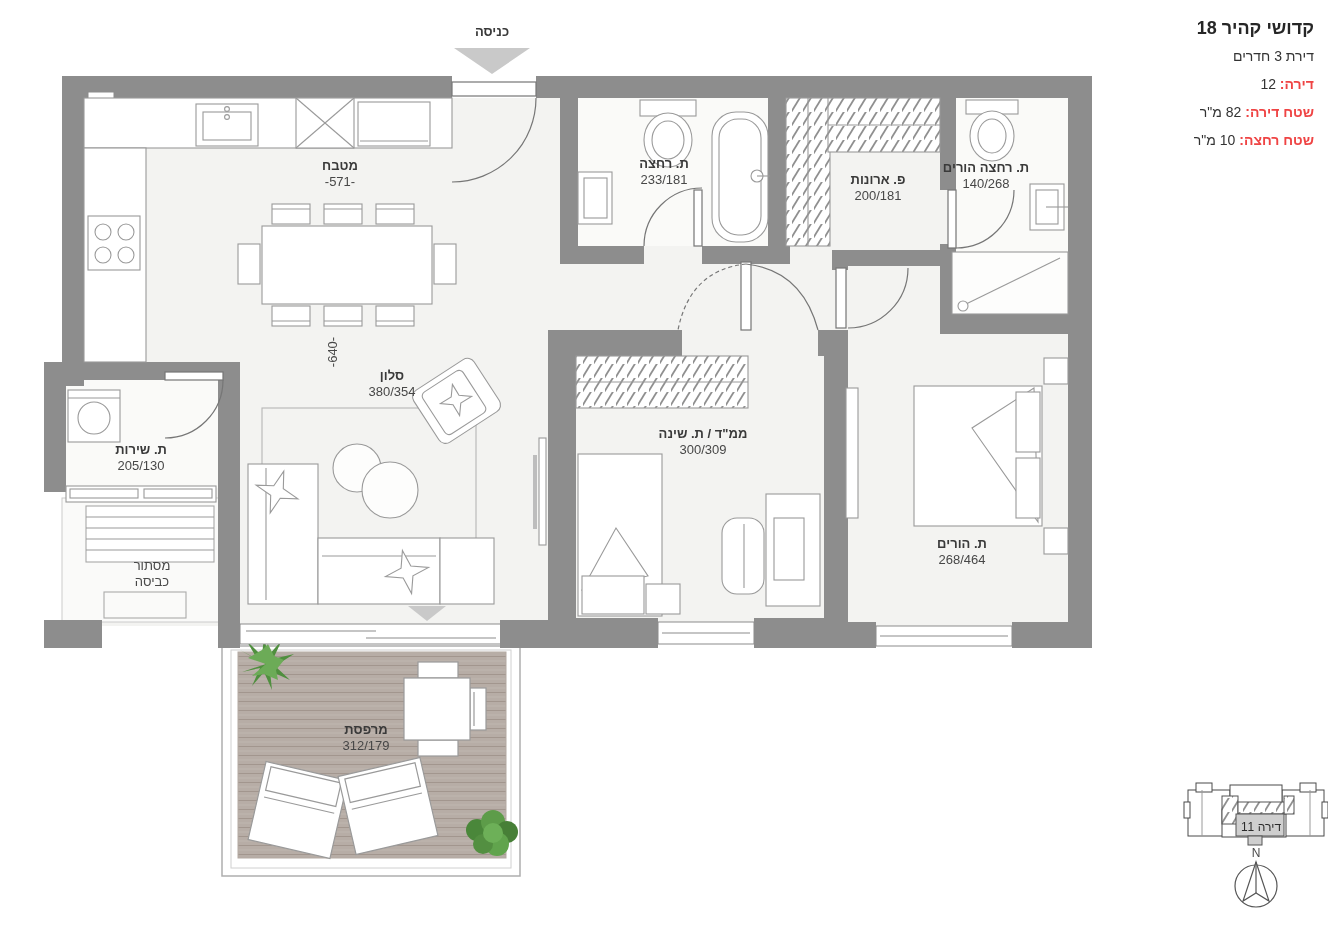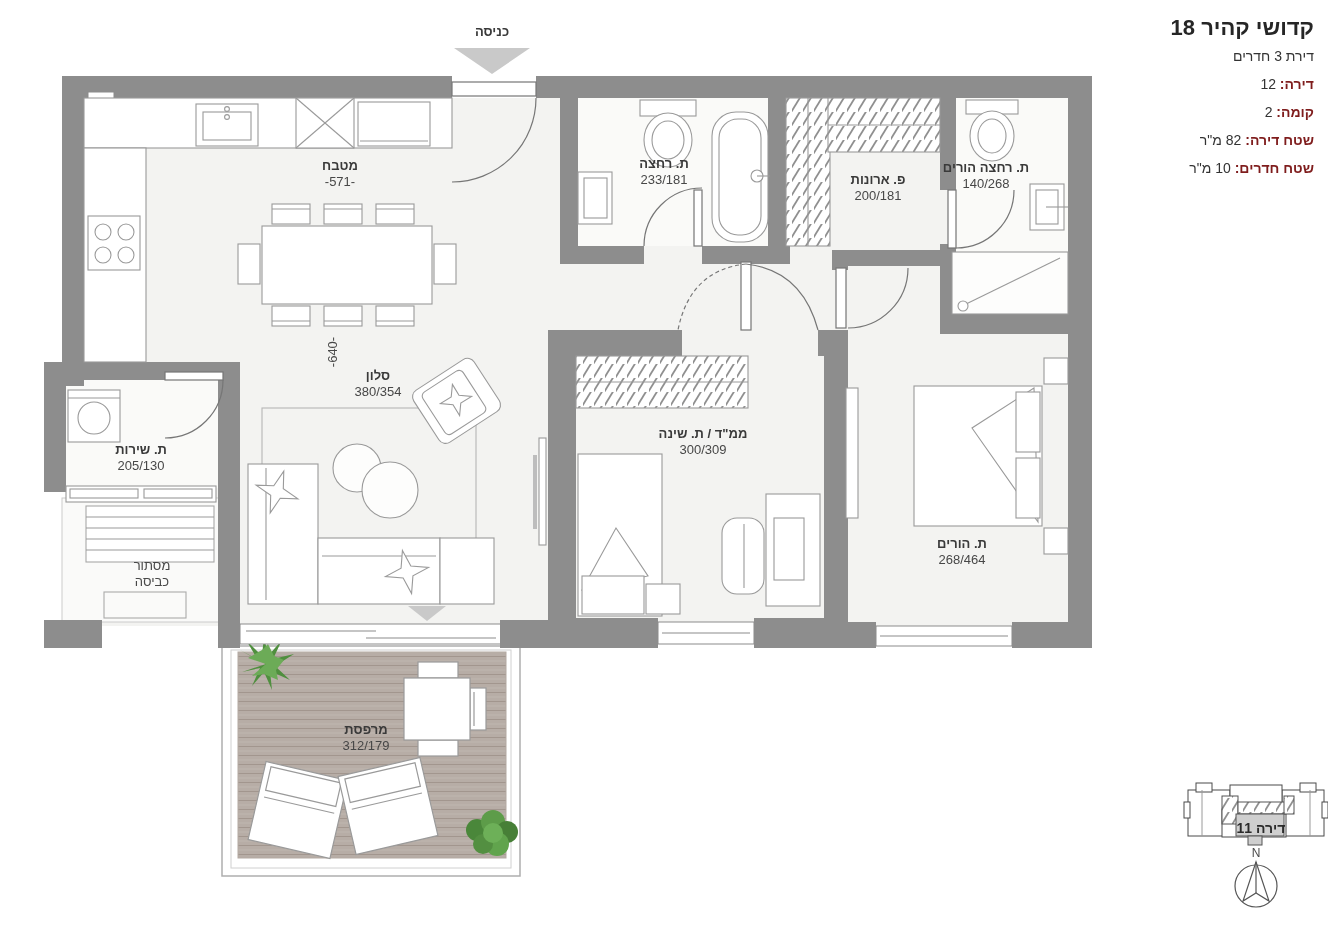--- a/index.html
+++ b/index.html
@@ -7,23 +7,23 @@
          font-family:"Liberation Sans", sans-serif;}
   svg{position:absolute;left:0;top:0;}
   .lbl{position:absolute;transform:translate(-50%,0);text-align:center;direction:rtl;
        color:#3a3a3a;font-size:13px;font-weight:bold;line-height:16px;white-space:nowrap;}
   .lbl .rd{font-weight:normal;color:#474747;}
   .lbl.light{font-weight:normal;}
   .rot{transform:translate(-50%,-50%) rotate(-90deg);}
   .header{position:absolute;top:14px;right:14px;width:260px;direction:rtl;text-align:right;
           color:#2e2e2e;}
   .h-line{font-size:14px;line-height:28px;font-weight:normal;color:#333333;}
-  .h-title{font-size:22px;font-weight:bold;color:#262626;}
-  .h-line .b{font-weight:bold;color:#7f1d1d;}
-  .keyplan-lbl{position:absolute;transform:translate(-50%,0);font-size:14px;font-weight:bold;
+  .h-title{font-size:18px;font-weight:bold;color:#262626;}
+  .h-line .b{font-weight:bold;color:#ef4444;}
+  .keyplan-lbl{position:absolute;transform:translate(-50%,0);font-size:12px;font-weight:normal;
                color:#2b2b2b;direction:rtl;white-space:nowrap;}
   .north-lbl{position:absolute;transform:translate(-50%,0);font-size:12px;color:#4a4a4a;}
 </style>
 </head>
 <body>
 
 <div class="stage">
 
 <svg width="1328" height="935" viewBox="0 0 1328 935">
   <defs>
@@ -307,35 +307,34 @@
     <circle cx="1256" cy="886" r="21"></circle>
     <polygon points="1256,862 1243,901 1256,893 1269,901" fill="#ffffff"></polygon>
     <line x1="1256" y1="862" x2="1256" y2="893"></line>
   </g>
 </svg>
 
 <div class="header">
   <div class="h-line h-title">קדושי קהיר 18</div>
   <div class="h-line">דירת 3 חדרים</div>
   <div class="h-line"><span class="b">דירה:</span> <span>12</span></div>
-  <div class="h-line"><span class="b">קומה:</span> <span>2</span></div>
   <div class="h-line"><span class="b">שטח דירה:</span> <span>82 מ"ר</span></div>
-  <div class="h-line"><span class="b">שטח חדרים:</span> <span>10 מ"ר</span></div>
+  <div class="h-line"><span class="b">שטח רחצה:</span> <span>10 מ"ר</span></div>
 </div>
 
 <div class="lbl" style="left:492px;top:24px;">כניסה</div>
 
 <div class="lbl" style="left:340px;top:158px;">
   <div class="rn">מטבח</div>
       <div class="rd">-571-</div>
 </div>
 <div class="lbl rot" style="left:333px;top:352px;">
   <div class="rd">-640-</div>
 </div>
-<div class="lbl" style="left:378px;top:368px;">
+<div class="lbl" style="left:392px;top:368px;">
   <div class="rn">סלון</div>
       <div class="rd">380/354</div>
 </div>
 <div class="lbl" style="left:664px;top:156px;">
   <div class="rn">ת. רחצה</div>
       <div class="rd">233/181</div>
 </div>
 <div class="lbl" style="left:878px;top:160px;margin-top:12px;">
   <div class="rn">פ. ארונות</div>
       <div class="rd">200/181</div>

